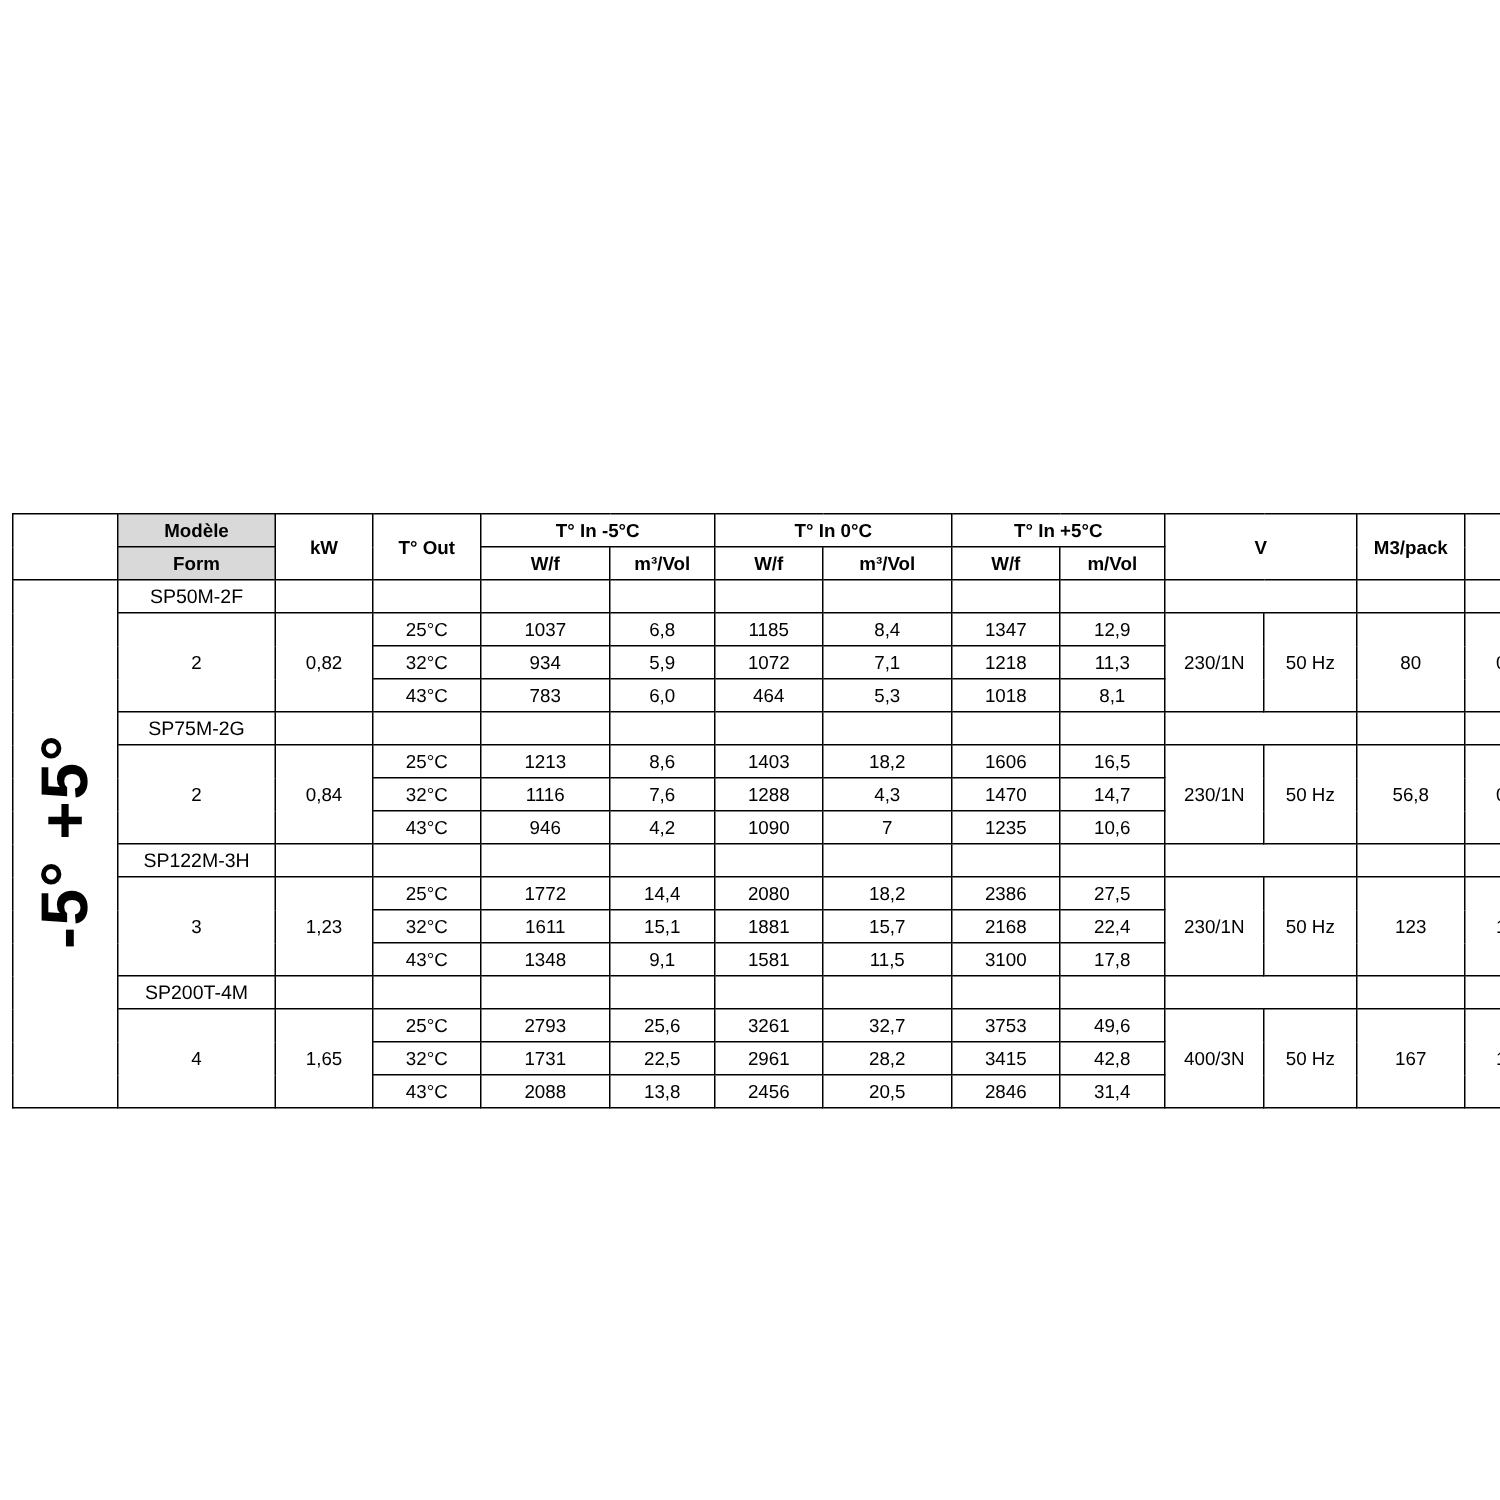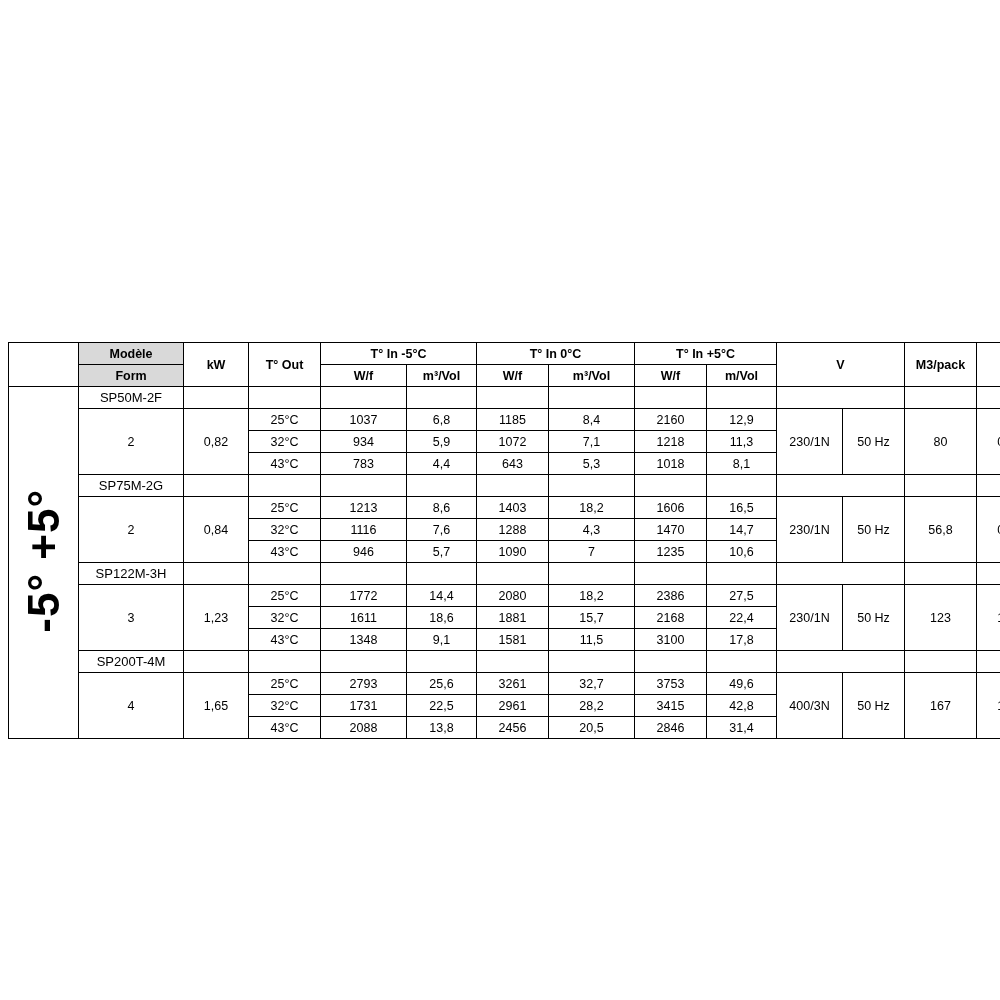--- a/index.html
+++ b/index.html
@@ -142,41 +142,41 @@
           <td></td>
         </tr>
         <tr>
           <td rowspan="3">2</td>
           <td rowspan="3">0,82</td>
           <td class="peach">25°C</td>
           <td class="peach">1037</td>
           <td class="peach">6,8</td>
           <td class="peach">1185</td>
           <td class="peach">8,4</td>
-          <td class="peach">2160</td>
+          <td class="peach">1347</td>
           <td class="peach">12,9</td>
           <td rowspan="3">230/1N</td>
           <td rowspan="3">50 Hz</td>
           <td rowspan="3">80</td>
           <td rowspan="3">0,55</td>
         </tr>
         <tr>
           <td class="peach">32°C</td>
           <td class="peach">934</td>
           <td class="peach">5,9</td>
           <td class="peach">1072</td>
           <td class="peach">7,1</td>
           <td class="peach">1218</td>
           <td class="peach">11,3</td>
         </tr>
         <tr>
           <td class="peach">43°C</td>
           <td class="peach">783</td>
-          <td class="peach">4,4</td>
-          <td class="peach">643</td>
+          <td class="peach">6,0</td>
+          <td class="peach">464</td>
           <td class="peach">5,3</td>
           <td class="peach">1018</td>
           <td class="peach">8,1</td>
         </tr>
         <tr>
           <td class="model">SP75M-2G</td>
           <td></td>
           <td></td>
           <td></td>
           <td></td>
@@ -208,21 +208,21 @@
           <td class="peach">1116</td>
           <td class="peach">7,6</td>
           <td class="peach">1288</td>
           <td class="peach">4,3</td>
           <td class="peach">1470</td>
           <td class="peach">14,7</td>
         </tr>
         <tr>
           <td class="peach">43°C</td>
           <td class="peach">946</td>
-          <td class="peach">5,7</td>
+          <td class="peach">4,2</td>
           <td class="peach">1090</td>
           <td class="peach">7</td>
           <td class="peach">1235</td>
           <td class="peach">10,6</td>
         </tr>
         <tr>
           <td class="model">SP122M-3H</td>
           <td></td>
           <td></td>
           <td></td>
@@ -246,21 +246,21 @@
           <td class="peach">2386</td>
           <td class="peach">27,5</td>
           <td rowspan="3">230/1N</td>
           <td rowspan="3">50 Hz</td>
           <td rowspan="3">123</td>
           <td rowspan="3">1,06</td>
         </tr>
         <tr>
           <td class="peach">32°C</td>
           <td class="peach">1611</td>
-          <td class="peach">18,6</td>
+          <td class="peach">15,1</td>
           <td class="peach">1881</td>
           <td class="peach">15,7</td>
           <td class="peach">2168</td>
           <td class="peach">22,4</td>
         </tr>
         <tr>
           <td class="peach">43°C</td>
           <td class="peach">1348</td>
           <td class="peach">9,1</td>
           <td class="peach">1581</td>

